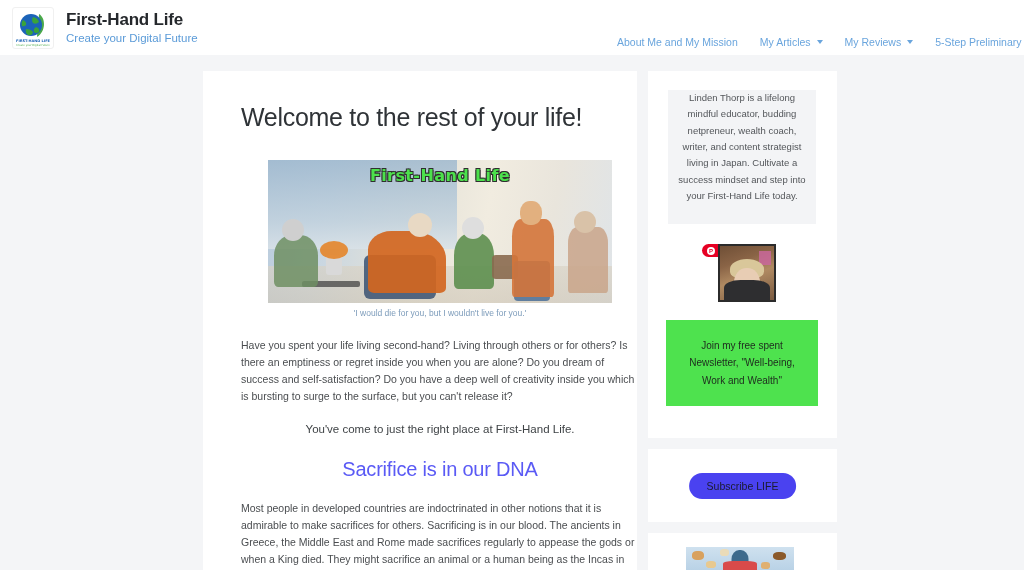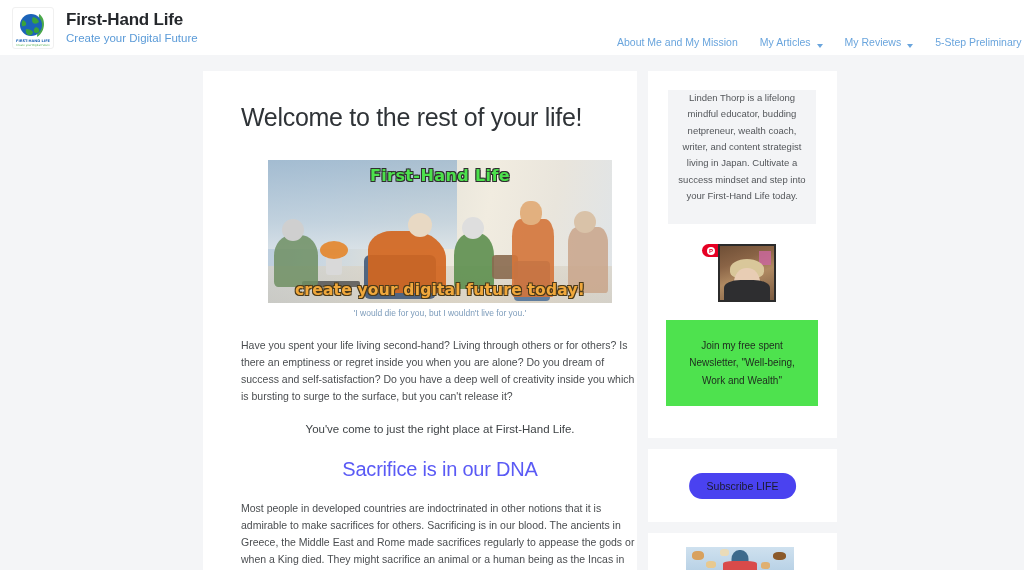--- a/index.html
+++ b/index.html
@@ -32,21 +32,21 @@
     font-size:17px; font-weight:bold; color:#25282c; letter-spacing:-0.2px;
   }
   .brand-tag { font-size:11.5px; color:#5b9bd8; margin-top:2px; }
 
   .nav-panel {
     position:absolute; left:600px; top:10px; width:424px; height:36px;
     background:#ffffff;
     display:flex; align-items:center; justify-content:flex-start;
   }
   .nav-item {
-    display:flex; align-items:flex-end;
+    display:flex; align-items:center;
     font-size:10.5px; color:#6aa5dd;
     padding:0 0 0 0; margin-right:22px;
     white-space:nowrap; cursor:pointer;margin-top:28px;
   }
   .nav-item:first-child { margin-left:17px; }
   .chev {
     display:inline-block; margin-left:6px;
     width:0; height:0;
     border-left:3.5px solid transparent;
     border-right:3.5px solid transparent;
@@ -286,21 +286,20 @@
       <div class="fig f2b"></div>
       <div class="fig f3"></div>
       <div class="fig f3b"></div>
       <div class="fig bag"></div>
       <div class="fig f4l"></div>
       <div class="fig f4"></div>
       <div class="fig f4b"></div>
       <div class="fig f5"></div>
       <div class="fig f5b"></div>
       <div class="hero-title">First-Hand Life</div>
-      <div class="hero-sub">create your digital future today!</div>
     </div>
     <div class="hero-caption">'I would die for you, but I wouldn't live for you.'</div>
   </div>
 
   <p class="body-p">Have you spent your life living second-hand? Living through others or for others? Is there an emptiness or regret inside you when you are alone? Do you dream of success and self-satisfaction? Do you have a deep well of creativity inside you which is bursting to surge to the surface, but you can't release it?</p>
 
   <p class="center-p">You've come to just the right place at First-Hand Life.</p>
 
   <h2 class="sec-head">Sacrifice is in our DNA</h2>
   <p class="body-p">Most people in developed countries are indoctrinated in other notions that it is admirable to make sacrifices for others. Sacrificing is in our blood. The ancients in Greece, the Middle East and Rome made sacrifices regularly to appease the gods or when a King died. They might sacrifice an animal or a human being as the Incas in South America did.</p>

